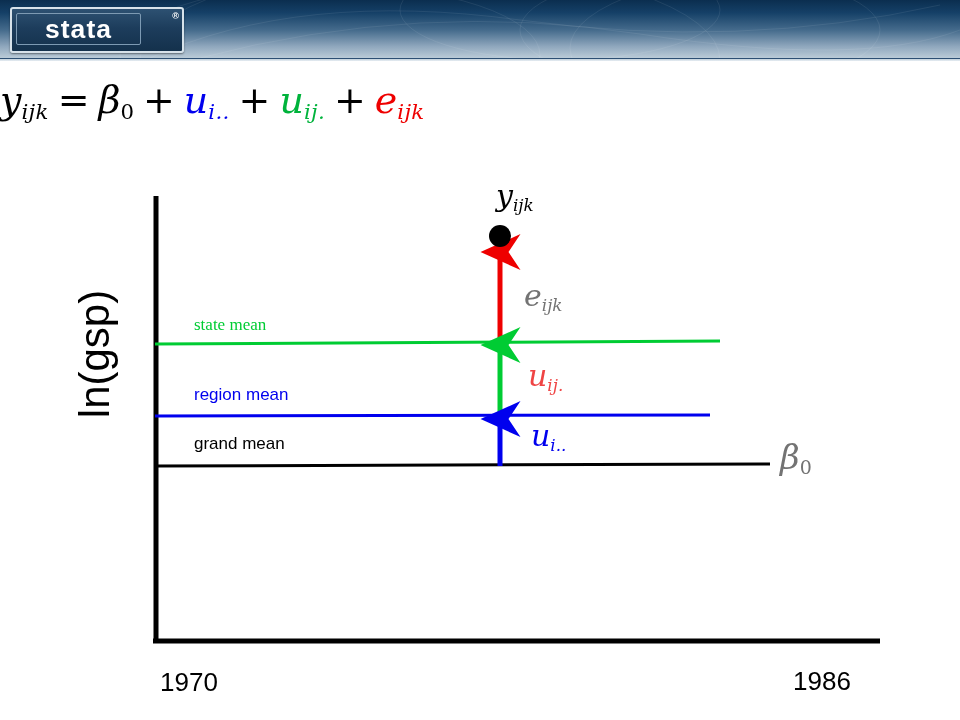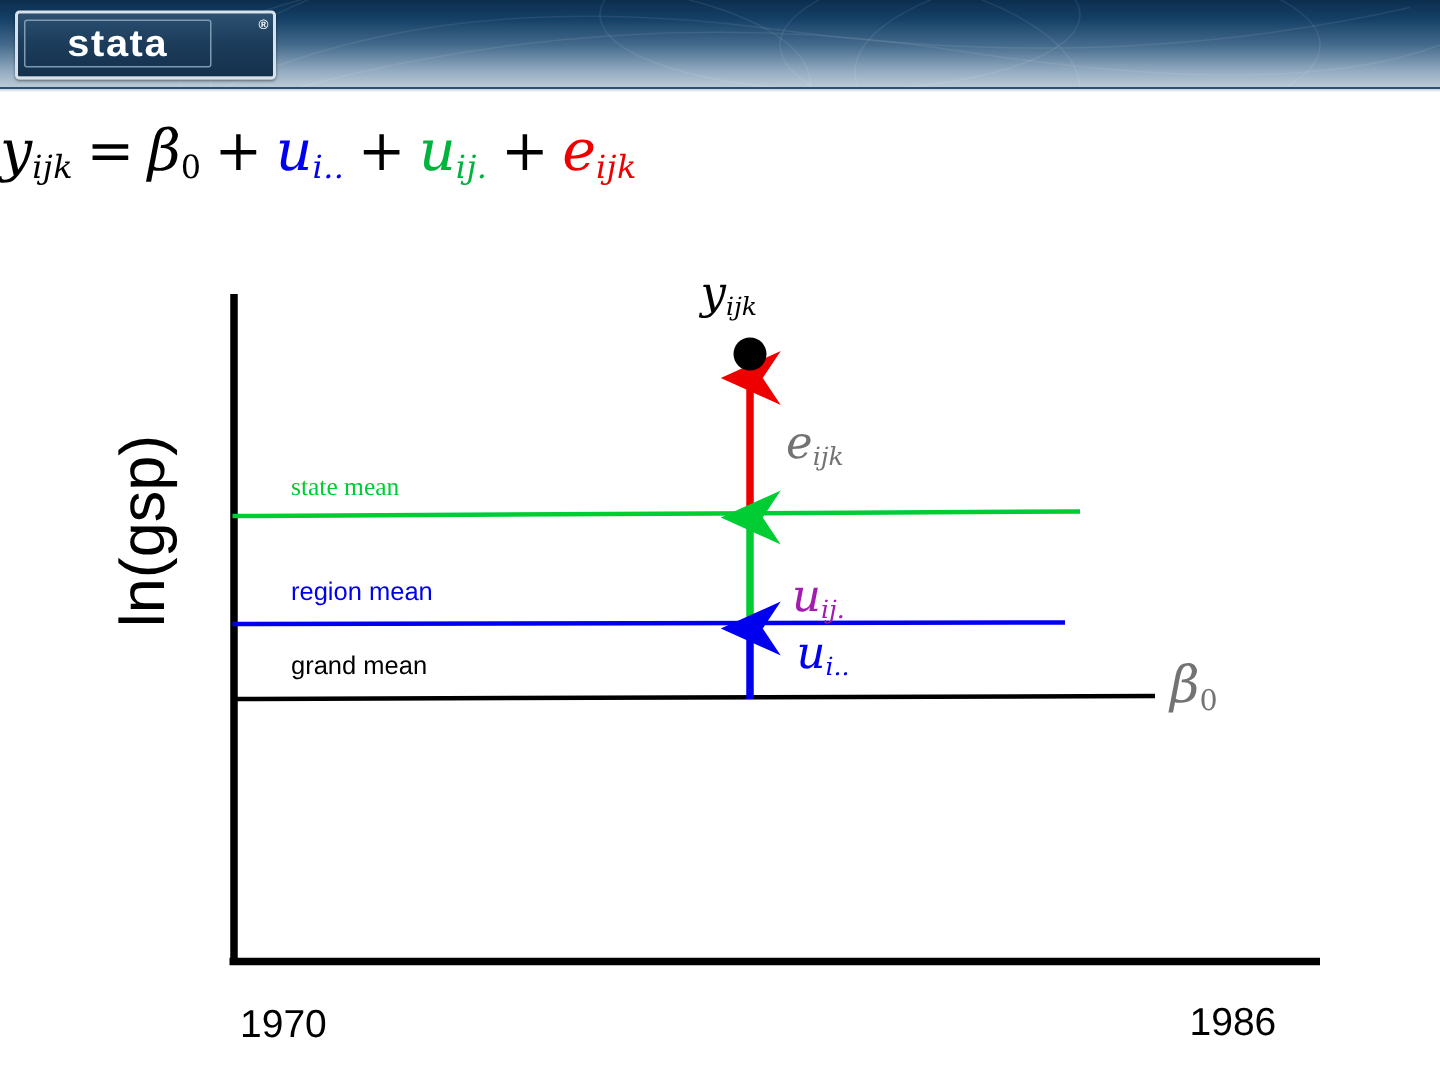--- a/index.html
+++ b/index.html
@@ -186,23 +186,23 @@
   }
   .math-ann .sub {
     font-size: .56em;
     vertical-align: -.28em;
   }
   .math-ann .subn {
     font-size: .56em;
     font-style: normal;
     vertical-align: -.28em;
   }
-  #ann-y    { left: 467px; top: 178px; font-size: 30px; color: #000; }
+  #ann-y    { left: 496px; top: 178px; font-size: 30px; color: #000; }
   #ann-e    { left: 524px; top: 278px; font-size: 30px; color: #737373; }
-  #ann-uij  { left: 528px; top: 358px; font-size: 30px; color: #a21caf; margin-top: 22px; }
+  #ann-uij  { left: 528px; top: 358px; font-size: 30px; color: #ef4444; }
   #ann-ui   { left: 531px; top: 418px; font-size: 30px; color: #0000ee; }
   #ann-beta { left: 780px; top: 437px; font-size: 34px; color: #737373; }
 </style>
 </head>
 <body>
 
 <div id="banner">
   <svg id="banner-swirls" viewBox="0 0 960 58" preserveAspectRatio="none">
     <g fill="none" stroke="#ffffff" stroke-opacity="0.22" stroke-width="1">
       <ellipse cx="330" cy="55" rx="210" ry="70"></ellipse>

